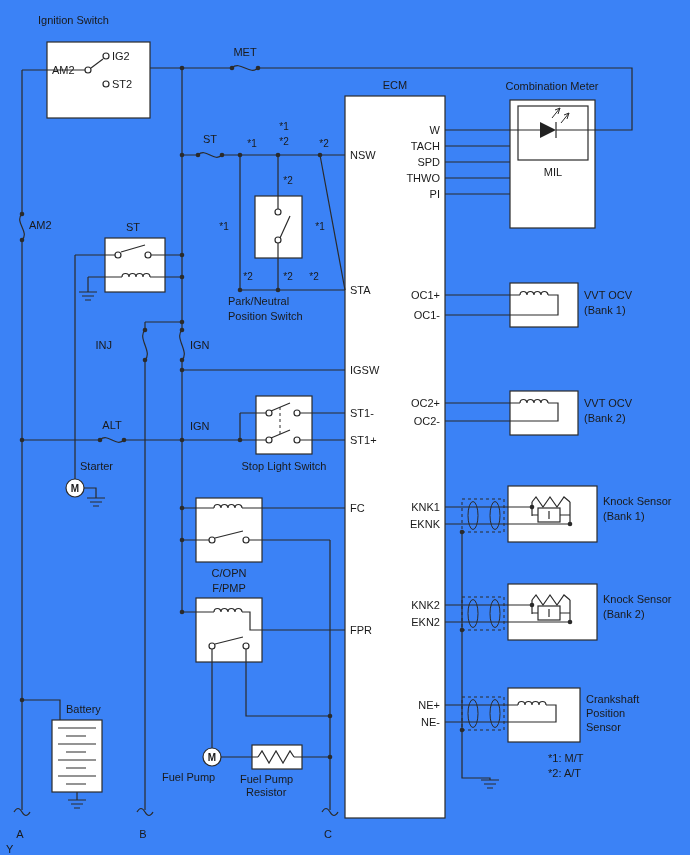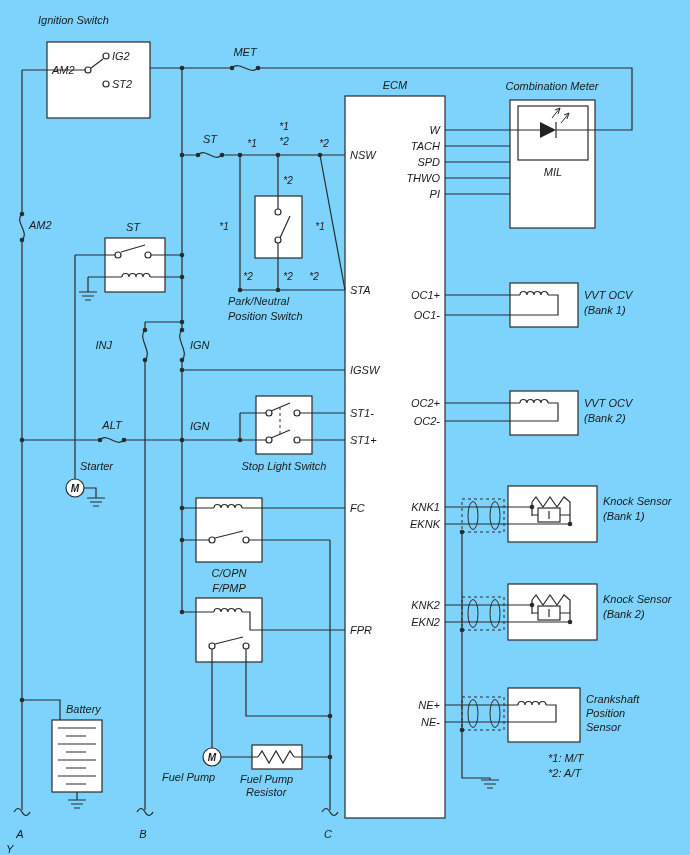--- a/index.html
+++ b/index.html
@@ -1,17 +1,17 @@
 <!DOCTYPE html>
 <html><head>
 <meta charset="utf-8">
 <style>
   html,body{margin:0;padding:0;background:#e8e8e8;}
-  .stage{width:690px;height:855px;background:#7dd3fc;position:relative;margin:0 auto;
-         font-family:"Liberation Sans",sans-serif;font-style:italic;}
+  .stage{width:690px;height:855px;background:#3b82f6;position:relative;margin:0 auto;
+         font-family:"Liberation Sans",sans-serif;}
   svg{display:block;}
   svg text{font-family:"Liberation Sans",sans-serif;font-size:11px;fill:#1a1a1a;}
   svg text.motor{font-size:10px;font-weight:bold;}
   svg text.small{font-size:10px;}
   .wire{fill:none;stroke:#2b2b2b;stroke-width:1.2;}
   .wire-thin{fill:none;stroke:#2b2b2b;stroke-width:1;}
   .dashed{fill:none;stroke:#2b2b2b;stroke-width:1;stroke-dasharray:3,3;}
   .box{fill:#ffffff;stroke:#2b2b2b;stroke-width:1.2;}
   .dot{fill:#2b2b2b;stroke:none;}
   .term{fill:#ffffff;stroke:#2b2b2b;stroke-width:1.2;}

